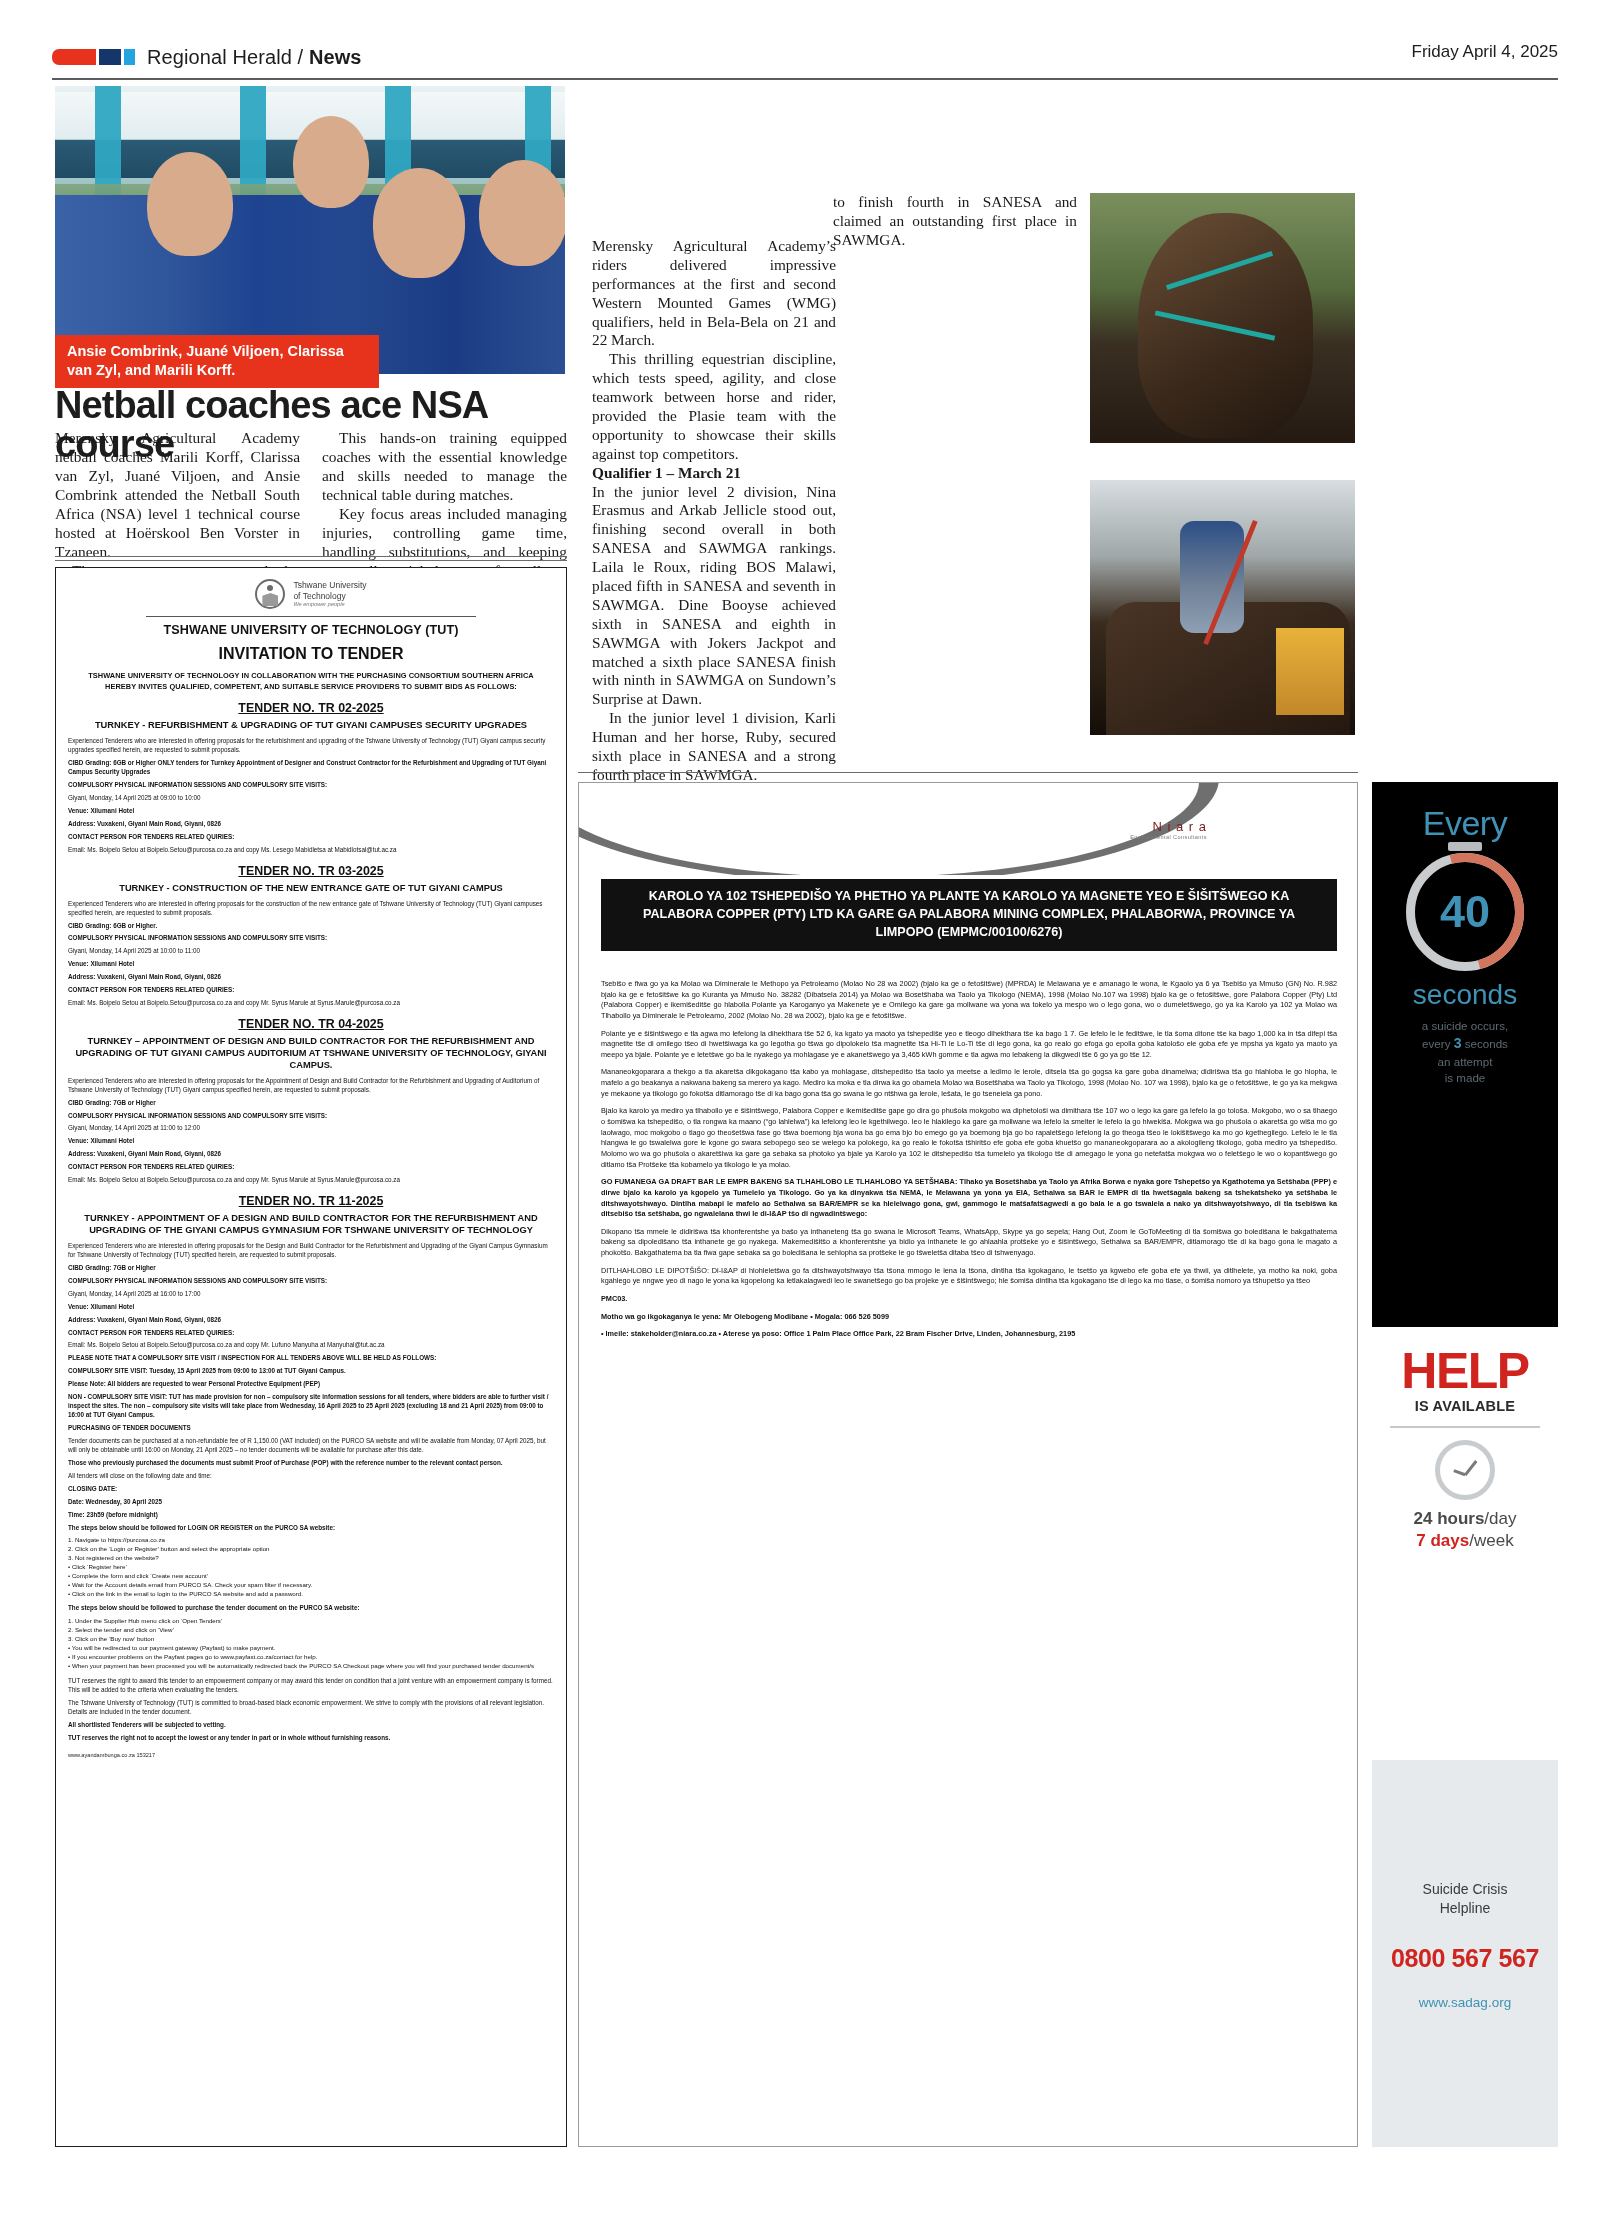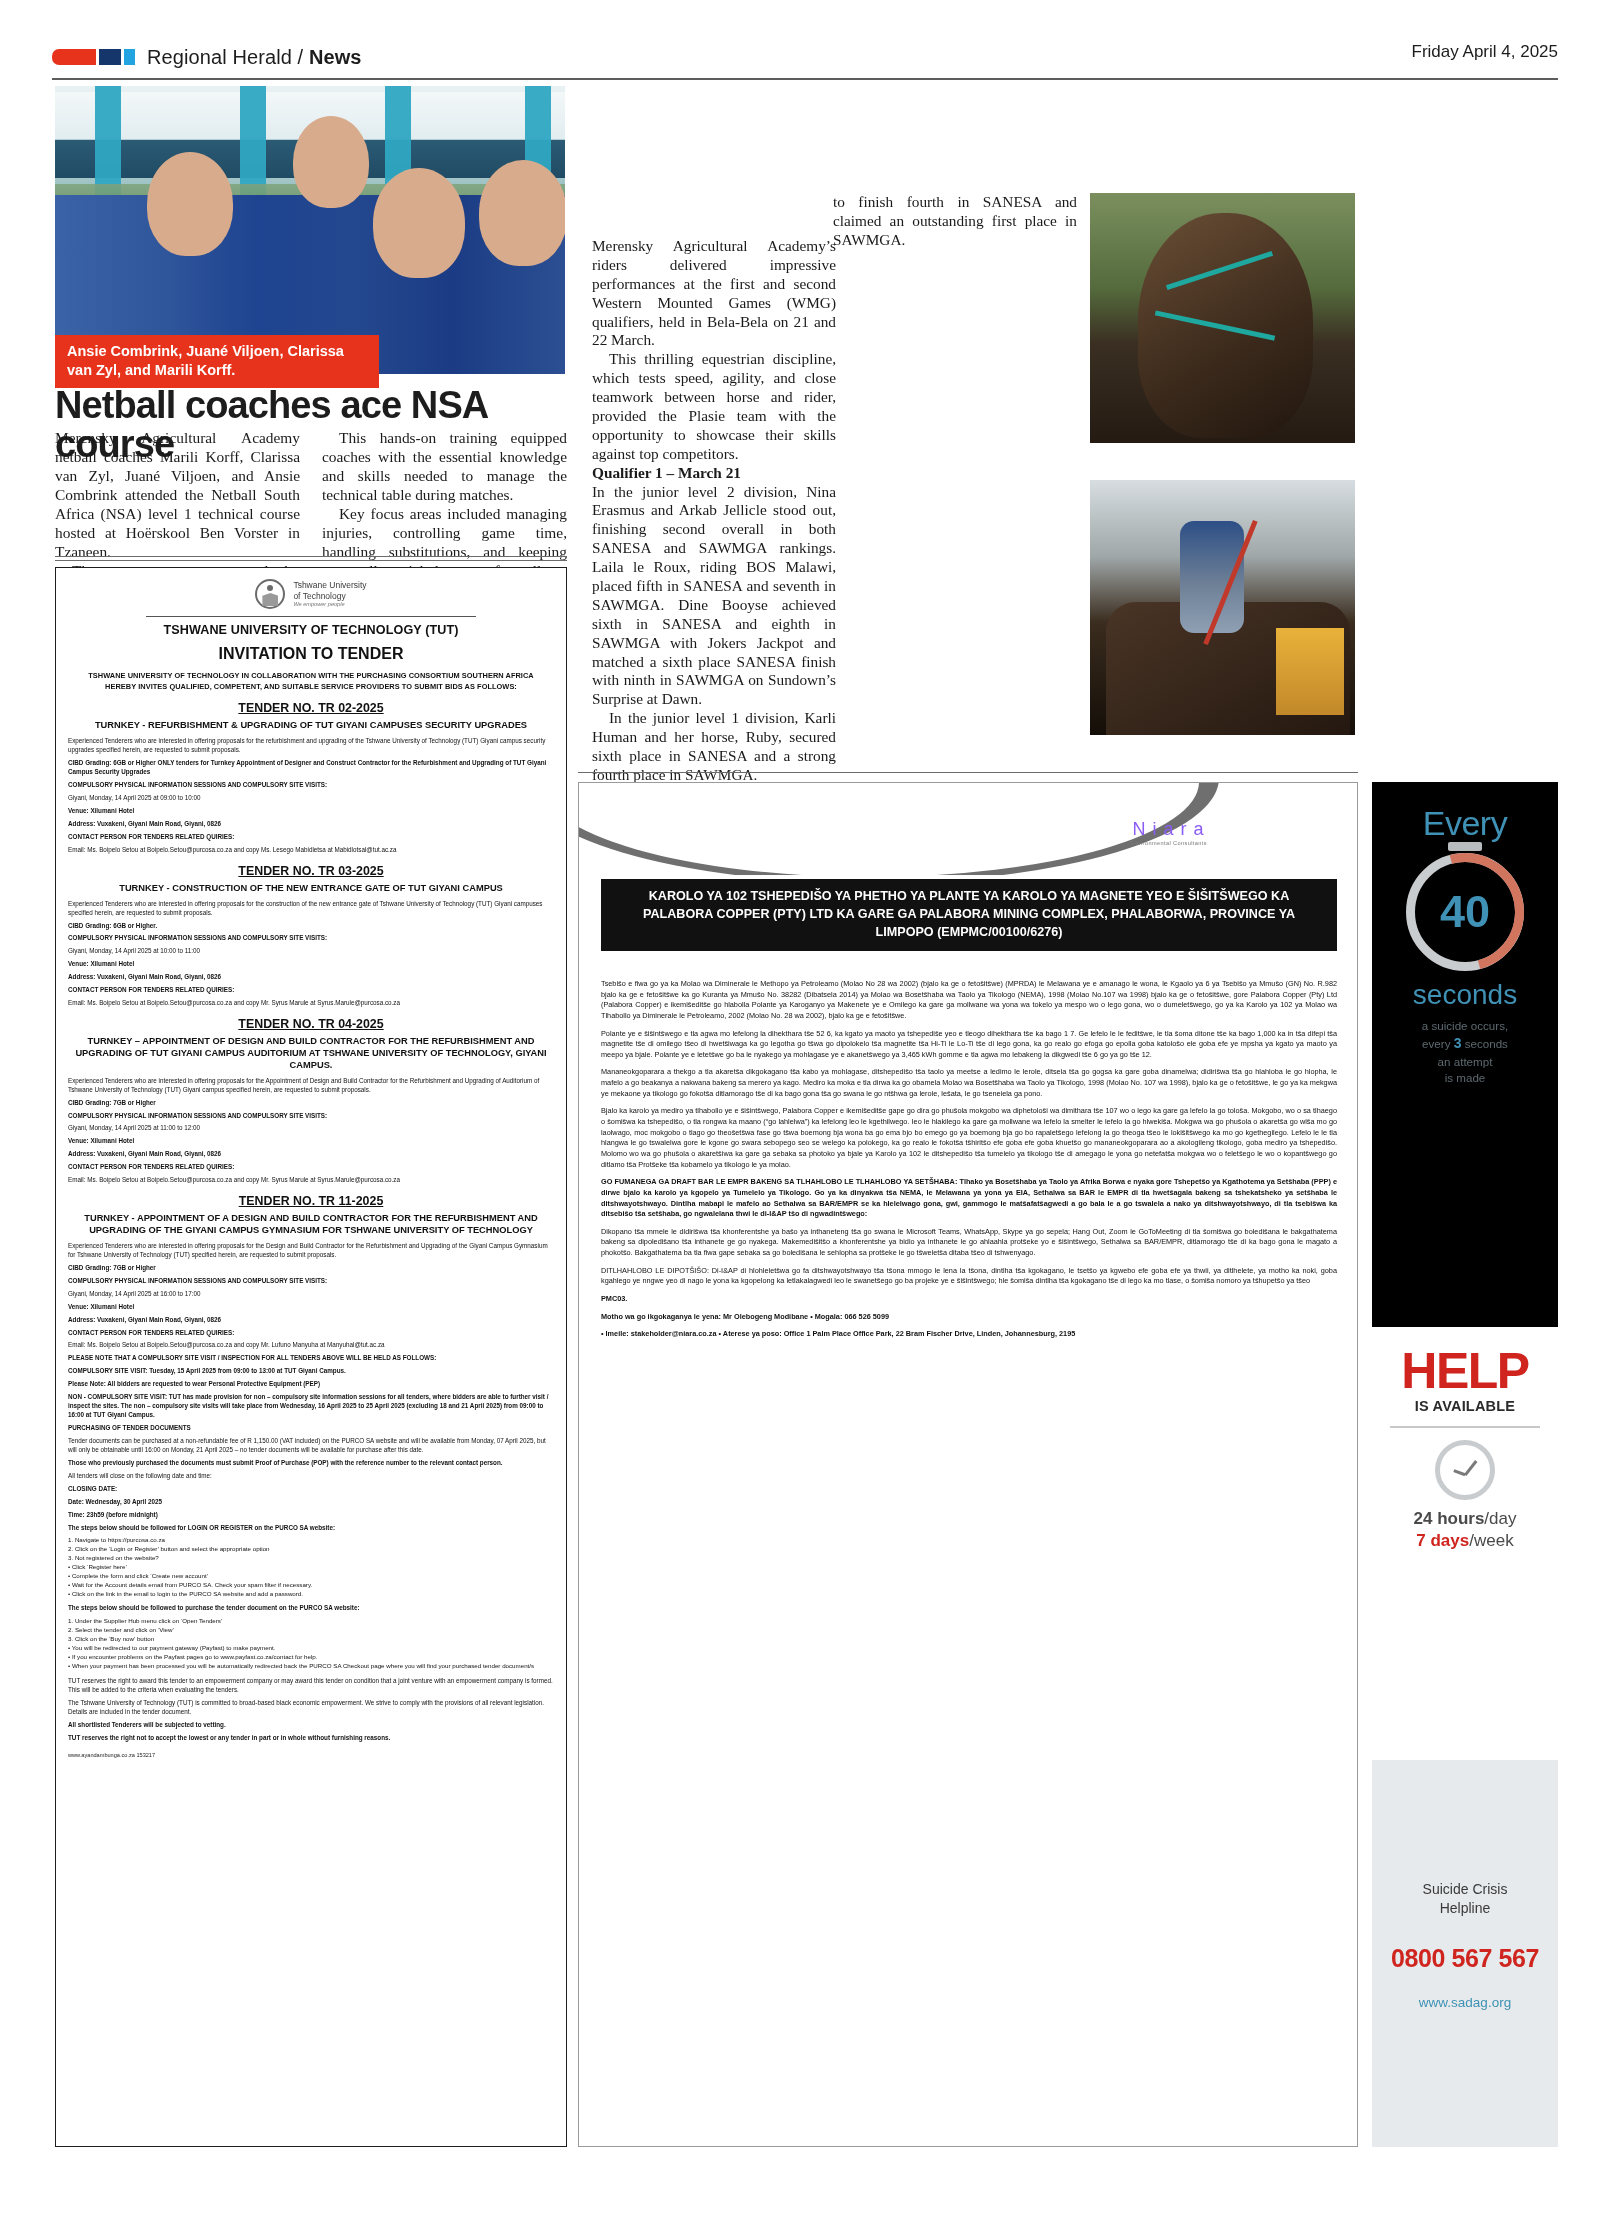--- a/index.html
+++ b/index.html
@@ -138,21 +138,21 @@
     font-family:"Liberation Sans", sans-serif;
   }
   .niara-swoosh { position:absolute; left:0; top:0; width:100%; height:92px; overflow:hidden; }
   .niara-swoosh .s1 { position:absolute; left:-60px; top:-110px; width:700px; height:210px; border-radius:50%;
       background:#6f6f6f; }
   .niara-swoosh .s2 { position:absolute; left:-40px; top:-96px; width:660px; height:190px; border-radius:50%;
       background:#fff; }
   .niara-swoosh .s3 { position:absolute; left:-100px; top:-140px; width:760px; height:236px; border-radius:50%;
       background:#c9c9c9; z-index:-1; }
   .niara-logo { position:absolute; right:150px; top:36px; text-align:center; }
-  .niara-logo .nm { font-size:18px; color:#8b5cf6; letter-spacing:1px; }
+  .niara-logo .nm { font-size:13px; color:#7f1d1d; letter-spacing:1px;text-align:right; }
   .niara-logo .ns { font-size:5.6px; color:#7a7a7a; letter-spacing:.4px; }
   .niara-band {
     position:absolute; left:22px; top:96px; width:736px; background:#111; color:#fff;
     padding:9px 14px; text-align:center; font-weight:bold; font-size:12.6px; line-height:1.42;
   }
   .niara-body { position:absolute; left:22px; top:196px; width:736px; font-size:7.3px; line-height:1.46; text-align:justify; color:#111; }
   .niara-body p { margin-bottom:7px; }
   .niara-body p.bold { font-weight:bold; }
 
   

